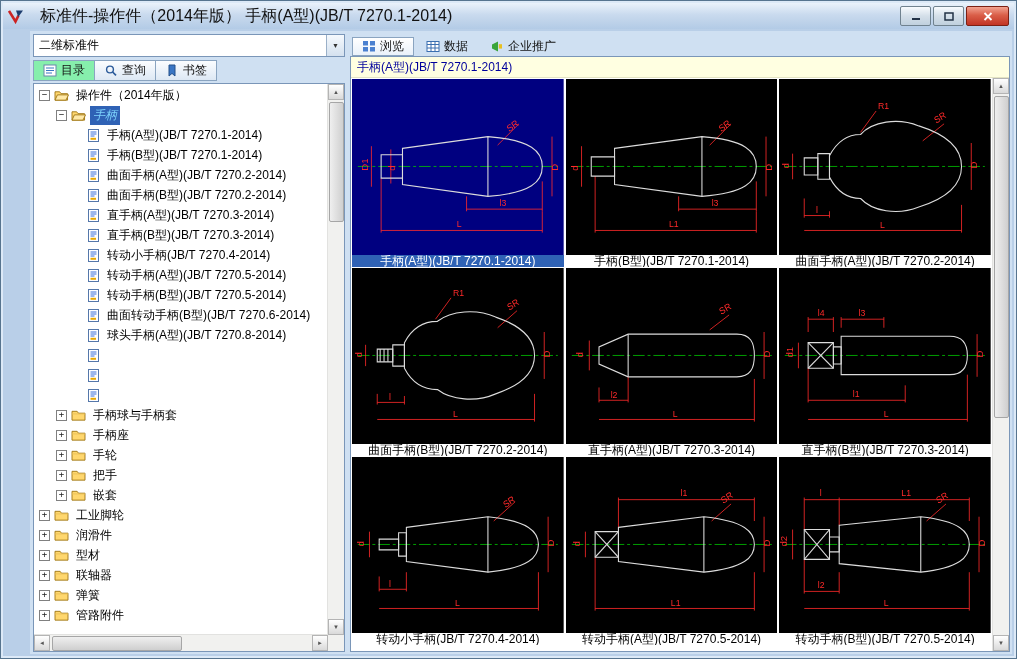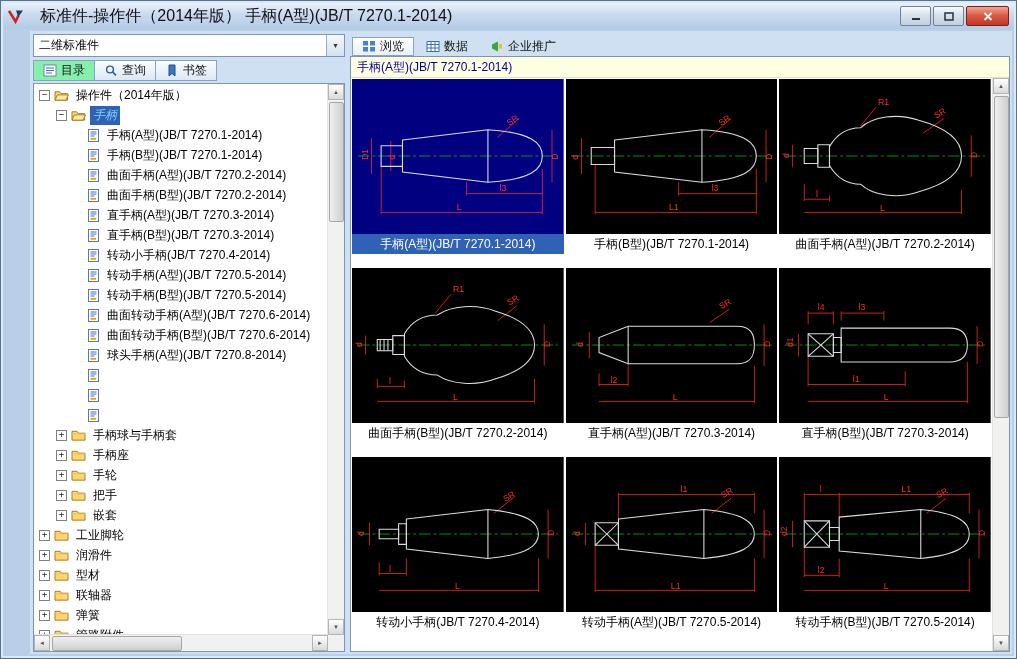--- a/index.html
+++ b/index.html
@@ -66,21 +66,21 @@
     border:1px solid transparent;cursor:pointer;}
   .rtab.active{background:linear-gradient(#ffffff,#e9f1fa);border:1px solid #8aa4c0;}
   
   .right-box{flex:1;border:1px solid #7a96b8;background:#fff;display:flex;flex-direction:column;overflow:hidden;}
   .info-bar{height:20px;flex:none;background:#ffffe1;border-bottom:1px solid #e3e3c2;
     font-size:12px;color:#00009c;display:flex;align-items:center;padding:0 6px;}
   .grid-wrap{flex:1;position:relative;overflow:hidden;background:#fff;}
   .grid{position:absolute;top:0;left:0;right:17px;bottom:0;display:grid;
     grid-template-columns:repeat(3,1fr);grid-auto-rows:188px;column-gap:2px;row-gap:1px;padding:1px;overflow:hidden;}
   .cell{display:flex;flex-direction:column;cursor:pointer;}
-  .timg{height:155px;flex:none;}
+  .timg{height:176px;flex:none;}
   .timg svg{width:100%;height:100%;display:block;}
   .cap{height:20px;display:flex;align-items:center;justify-content:center;font-size:12px;color:#000;white-space:nowrap;overflow:hidden;}
   .cell.selected .cap{background:#2f62b5;color:#fff;}
 </style>
 </head>
 <body>
 
 <div class="window">
   <div class="titlebar">
     <span class="app-icon ticon">
@@ -257,30 +257,20 @@
               <span class="tree-label">转动手柄(B型)(JB/T 7270.5-2014)</span>
             </div>
             <div class="tree-row" style="padding-left: 53px;">
               <span class="tree-ico">
                 <svg width="13" height="13" viewBox="0 0 13 13">
                   <rect x="1.5" y="0.5" width="10" height="12" fill="#fff" stroke="#5577aa"></rect>
                   <path d="M3.5,3 h6 M3.5,5 h6 M3.5,7 h4" stroke="#3a6fd8"></path>
                   <path d="M3.5,9.8 h5.5" stroke="#e8a800" stroke-width="2"></path>
                 </svg>
               </span>
-              <span class="tree-label">曲面转动手柄(A型)(JB/T 7270.6-2014)</span>
-            </div>
-            <div class="tree-row" style="padding-left: 53px;">
-              <span class="tree-ico">
-                <svg width="13" height="13" viewBox="0 0 13 13">
-                  <rect x="1.5" y="0.5" width="10" height="12" fill="#fff" stroke="#5577aa"></rect>
-                  <path d="M3.5,3 h6 M3.5,5 h6 M3.5,7 h4" stroke="#3a6fd8"></path>
-                  <path d="M3.5,9.8 h5.5" stroke="#e8a800" stroke-width="2"></path>
-                </svg>
-              </span>
               <span class="tree-label">曲面转动手柄(B型)(JB/T 7270.6-2014)</span>
             </div>
             <div class="tree-row" style="padding-left: 53px; text-align: center;">
               <span class="tree-ico">
                 <svg width="13" height="13" viewBox="0 0 13 13">
                   <rect x="1.5" y="0.5" width="10" height="12" fill="#fff" stroke="#5577aa"></rect>
                   <path d="M3.5,3 h6 M3.5,5 h6 M3.5,7 h4" stroke="#3a6fd8"></path>
                   <path d="M3.5,9.8 h5.5" stroke="#e8a800" stroke-width="2"></path>
                 </svg>
               </span>

